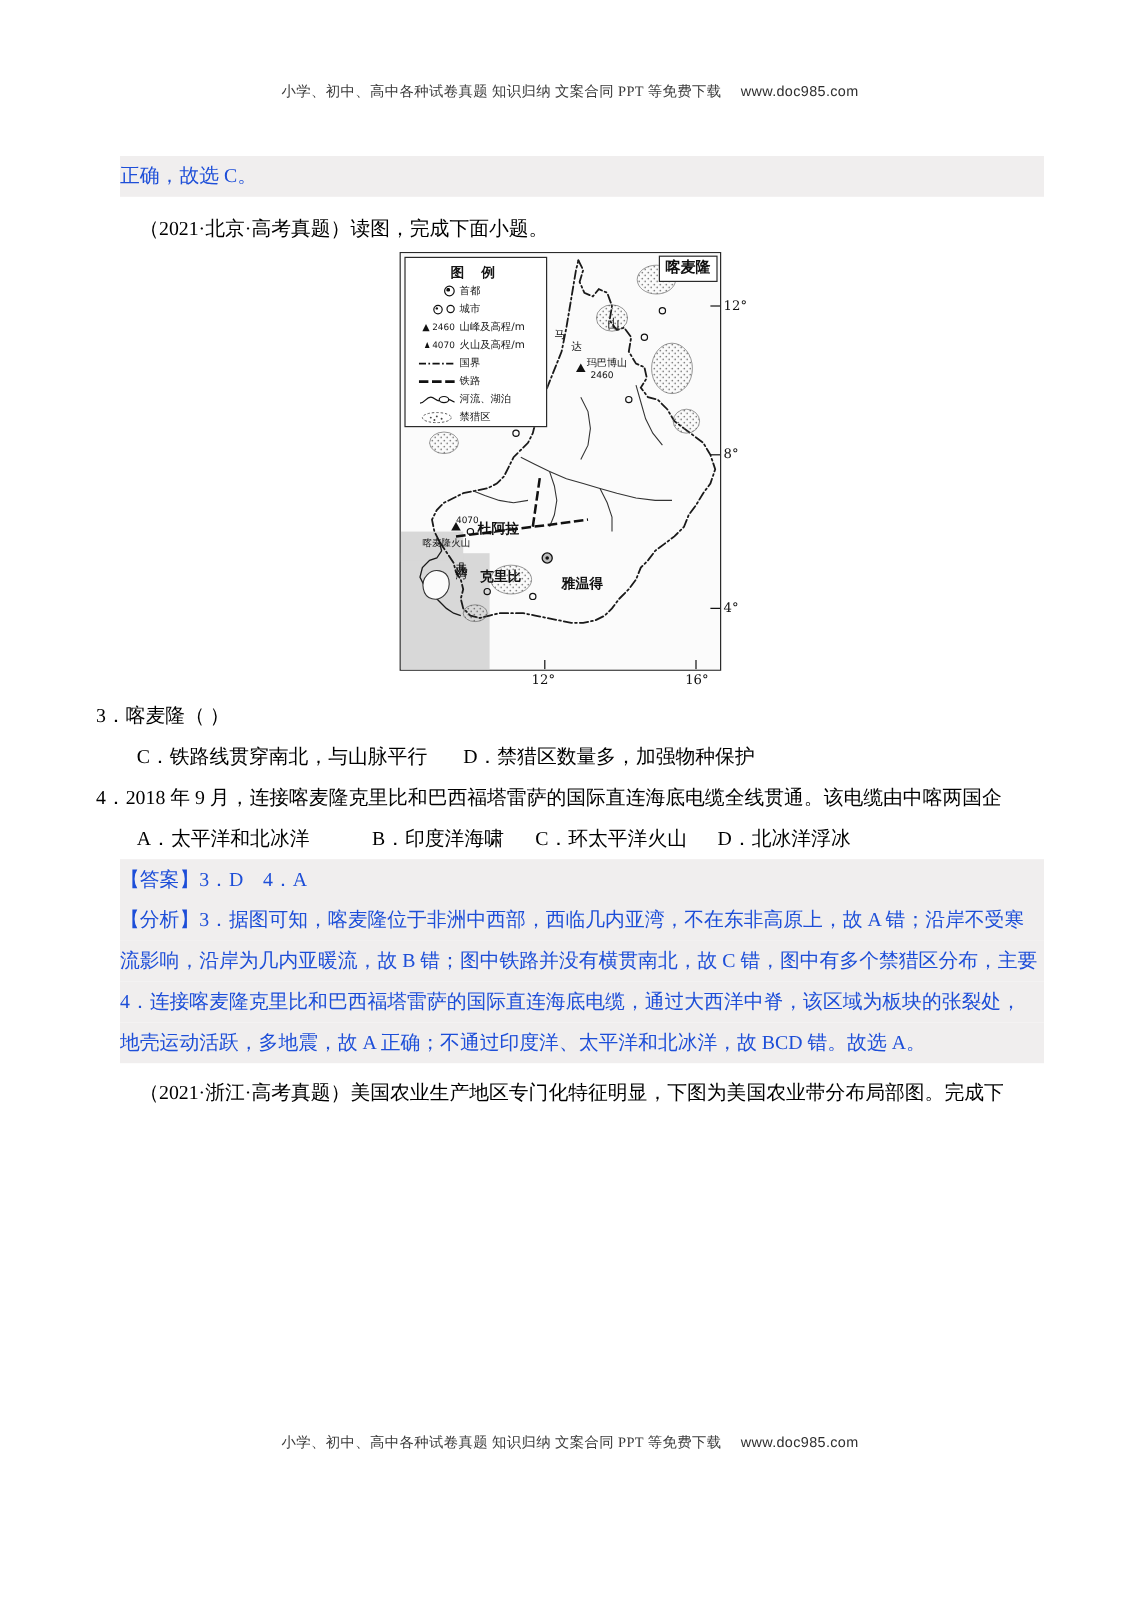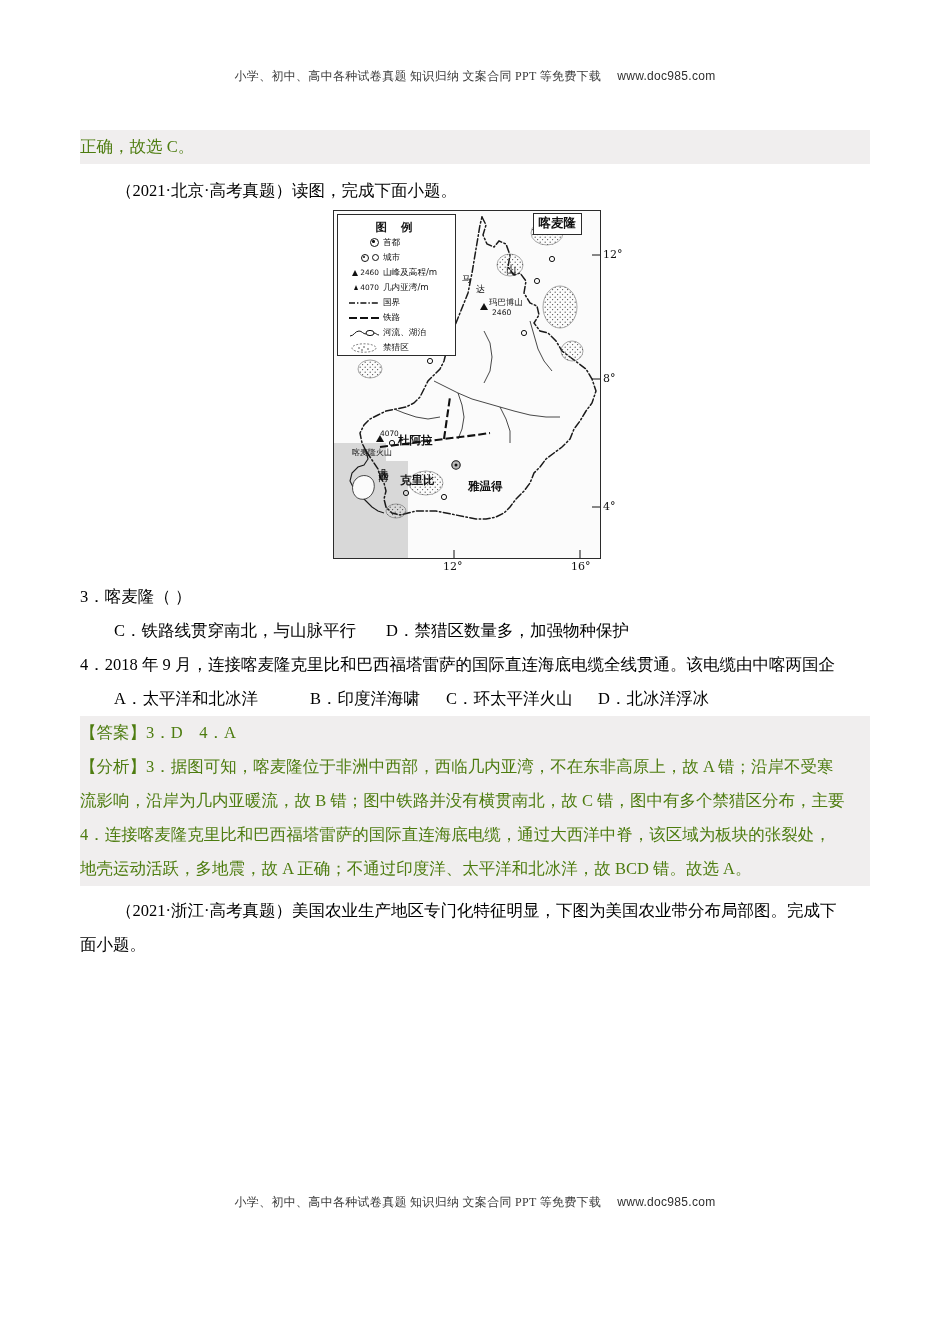--- a/index.html
+++ b/index.html
@@ -49,21 +49,22 @@
   
   .line {
     font-size: 16.5px;
     line-height: 34px;
     white-space: nowrap;
   }
   .band {
     background: #f0eeee;
   }
   .red {
-    color: #4d7c0f;
+    color: #1d4ed8;
+    margin-left: 20px;
   }
   .indent { padding-left: 36px; }
   .indent2 { padding-left: 34px; }
 
   .qnum { letter-spacing: 0px; }
   .opt-a { display: inline-block; }
   .opt-b { display: inline-block; padding-left: 22px; }
 
   
   .figure {
@@ -250,21 +251,20 @@
 
     <div class="line band red">【答案】3．D　4．A</div>
     <div class="line band red">【分析】3．据图可知，喀麦隆位于非洲中西部，西临几内亚湾，不在东非高原上，故 A 错；沿岸不受寒</div>
     <div class="line band red">流影响，沿岸为几内亚暖流，故 B 错；图中铁路并没有横贯南北，故 C 错，图中有多个禁猎区分布，主要</div>
     <div class="line band red">4．连接喀麦隆克里比和巴西福塔雷萨的国际直连海底电缆，通过大西洋中脊，该区域为板块的张裂处，</div>
     <div class="line band red">地壳运动活跃，多地震，故 A 正确；不通过印度洋、太平洋和北冰洋，故 BCD 错。故选 A。</div>
 
     <div style="height:8px"></div>
 
     <div class="line indent">（2021·浙江·高考真题）美国农业生产地区专门化特征明显，下图为美国农业带分布局部图。完成下</div>
-    <div class="line">面小题。</div>
   </div>
 
   <div class="figure">
     <div class="mapframe">
 
       <div class="land" style="left:0;top:0;width:266px;height:347px;"></div>
 
       <div class="sea" style="left:0;top:250px;width:74px;height:97px;"></div>
       <div class="sea" style="left:0;top:232px;width:52px;height:24px;"></div>
 
@@ -361,21 +361,21 @@
               <span class="num-sym">2460</span>
             </span>
           <span class="lg-lab">山峰及高程/m</span>
         </div>
 
         <div class="legend-row">
           <span class="lg-sym">
               <span class="tri-sm"></span>
               <span class="num-sym">4070</span>
             </span>
-          <span class="lg-lab">几内亚湾/m</span>
+          <span class="lg-lab">火山及高程/m</span>
         </div>
 
         <div class="legend-row">
           <span class="lg-sym">
             <svg width="30" height="8" viewBox="0 0 30 8">
                 <line x1="0" y1="4" x2="30" y2="4" stroke="#111" stroke-width="1.6" stroke-dasharray="6,2,1.4,2"></line>
               </svg>
           </span>
           <span class="lg-lab">国界</span>
         </div>
@@ -420,21 +420,21 @@
       <div class="maplabel" style="left:155px;top:86px;font-size:8.4px;">玛巴博山</div>
       <div class="maplabel" style="left:158px;top:97px;font-size:7.6px;font-family:'DejaVu Sans',sans-serif;">2460</div>
       <div class="maplabel" style="left:96px;top:108px;font-size:10.5px;">阿</div>
       <div class="maplabel" style="left:64px;top:222px;font-size:11.5px;font-weight:bold;">杜阿拉</div>
       <div class="maplabel" style="left:46px;top:218px;font-size:7.4px;font-family:'DejaVu Sans',sans-serif;">4070</div>
       <div class="maplabel" style="left:2px;top:236px;font-size:8px;padding-left:16px;">喀麦隆火山</div>
       <div class="maplabel" style="left:66px;top:262px;font-size:11.5px;font-weight:bold;">克里比</div>
       <div class="maplabel" style="left:134px;top:268px;font-size:11.5px;font-weight:bold;">雅温得</div>
       <div class="maplabel vtext" style="left:42px;top:250px;font-size:10px;">几内亚湾</div>
 
-      <div class="title-box" style="right:18px;top:2px;">喀麦隆</div>
+      <div class="title-box" style="right:2px;top:2px;">喀麦隆</div>
     </div>
 
     <div class="axlabel" style="left:270px;top:38px;">12°</div>
     <div class="axlabel" style="left:270px;top:162px;">8°</div>
     <div class="axlabel" style="left:270px;top:290px;">4°</div>
     <div class="axlabel" style="left:110px;top:350px;">12°</div>
     <div class="axlabel" style="left:238px;top:350px;">16°</div>
   </div>
 
   <div class="runfoot">

